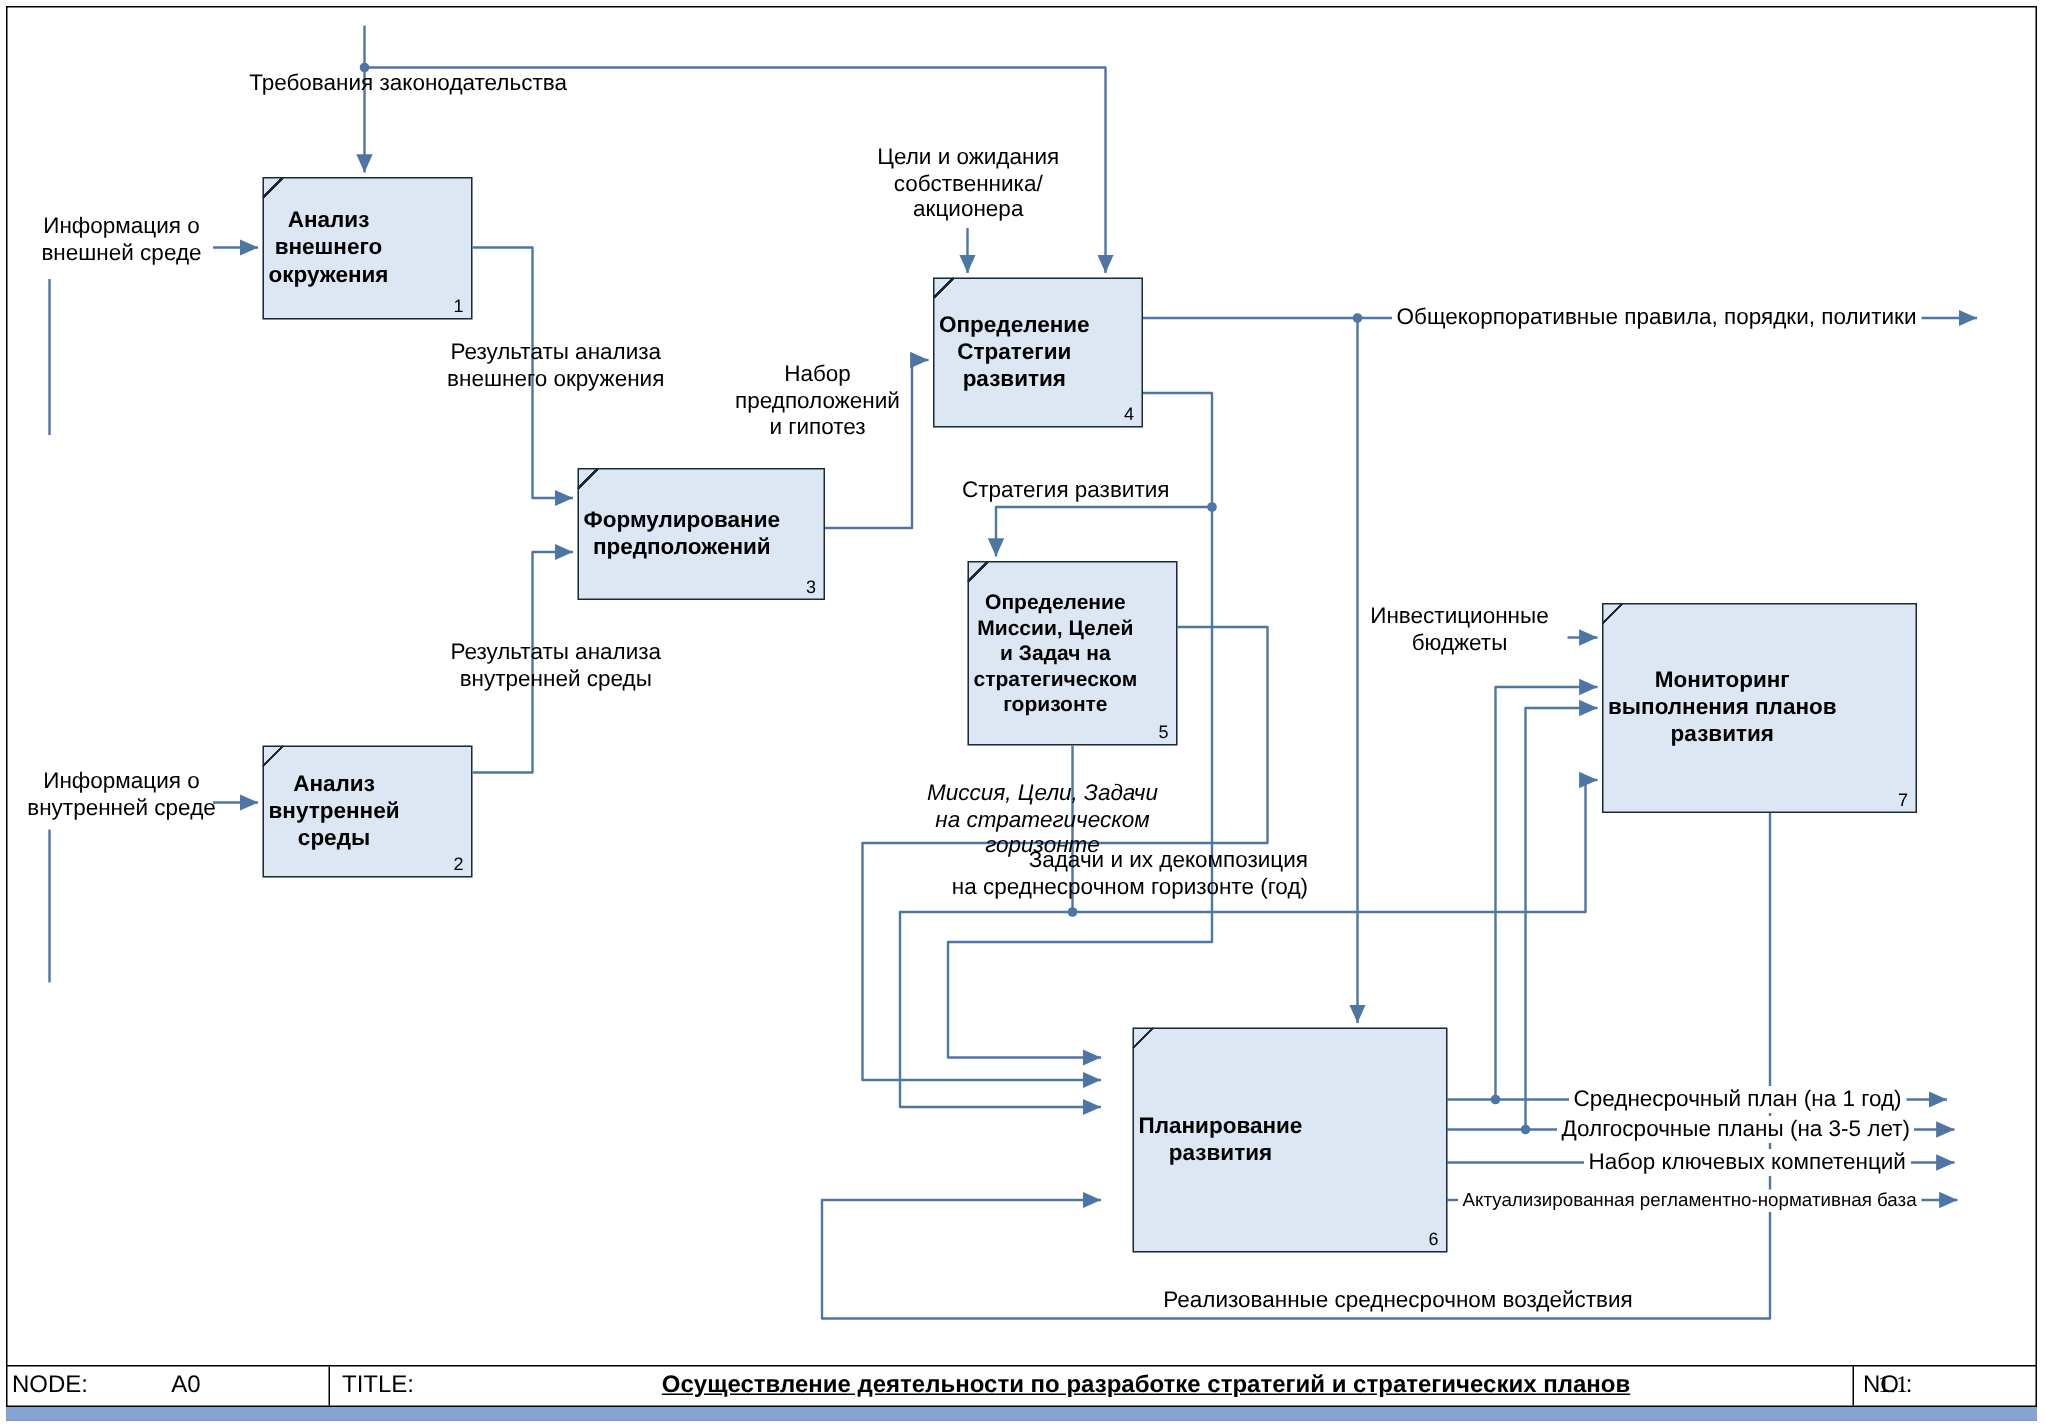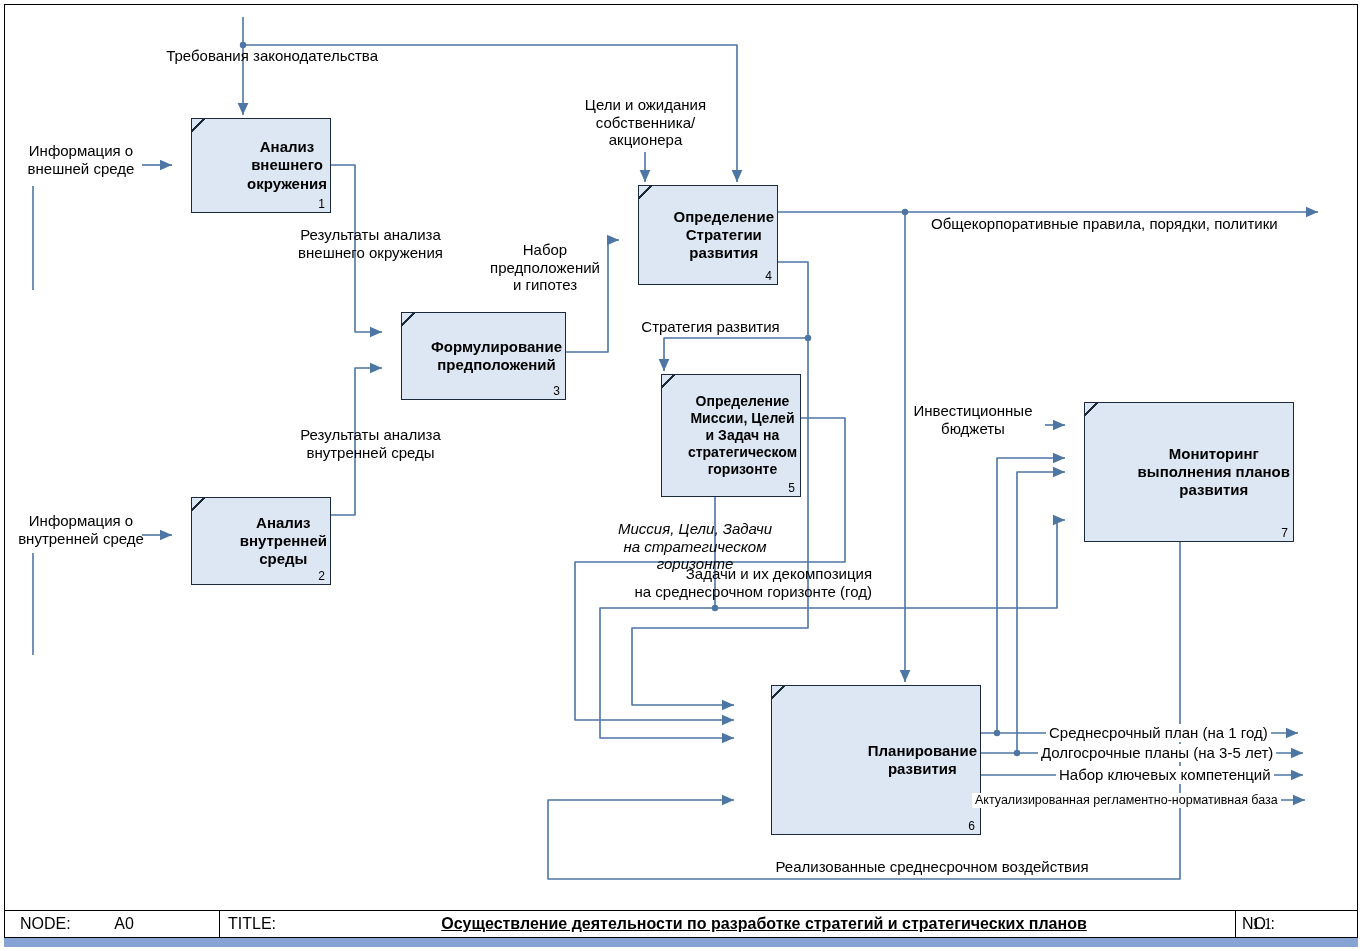--- a/index.html
+++ b/index.html
@@ -10,21 +10,21 @@
   }
   html,body{margin:0;padding:0;background:#fff;}
   body{font-family:"Liberation Sans", sans-serif;color:#000;}
   #canvas{position:relative;width:1363px;height:951px;background:#fff;overflow:hidden;}
   .frame{position:absolute;left:4px;top:4px;width:1354px;height:943px;border:1.5px solid #000;box-sizing:border-box;}
   svg.wires{position:absolute;left:0;top:0;}
   path.wire{fill:none;stroke:var(--line);stroke-width:1.6;stroke-linejoin:round;}
   circle.junction{fill:var(--line);}
   .arrhead{fill:var(--line);}
   .pbox{position:absolute;background:var(--box-fill);border:1.6px solid var(--box-border);box-sizing:border-box;
-        display:flex;align-items:center;justify-content:flex-end;text-align:center;margin-left:16px;}
+        display:flex;align-items:center;justify-content:flex-start;text-align:center;}
   .pbox .title{font-weight:bold;font-size:15px;line-height:1.22;white-space:pre-line;padding:2px 3px;}
   .pbox .num{position:absolute;right:5px;bottom:1px;font-size:12px;font-weight:normal;}
   .fold{position:absolute;left:-1px;top:-1px;width:14px;height:14px;
         background:linear-gradient(135deg, transparent calc(50% - 0.9px), var(--box-border) calc(50% - 0.9px),
                    var(--box-border) calc(50% + 0.9px), transparent calc(50% + 0.9px));}
   .lbl{position:absolute;font-size:15px;line-height:1.18;white-space:pre-line;}
   .lbl.bg{background:#fff;padding:0 3px;}
   .lbl.small{font-size:12.5px;}
   .footer{position:absolute;left:4px;top:910px;width:1354px;height:28px;border-top:1.5px solid #000;
           border-bottom:1.5px solid #000;box-sizing:border-box;font-size:16px;}
@@ -146,36 +146,36 @@
   <div class="lbl" style="left:278px;top:426px;width:185px;text-align:center;">Результаты анализа
 внутренней среды</div>
   <div class="lbl" style="left:16px;top:512px;width:130px;text-align:center;">Информация о
 внутренней среде</div>
   <div class="lbl" style="left:563px;top:96px;width:165px;text-align:center;">Цели и ожидания
 собственника/
 акционера</div>
   <div class="lbl" style="left:486px;top:241px;width:118px;text-align:center;">Набор
 предположений
 и гипотез</div>
-  <div class="lbl bg" style="left:928px;top:203px;margin-top:12px;">Общекорпоративные правила, порядки, политики</div>
+  <div class="lbl bg" style="left:928px;top:203px;">Общекорпоративные правила, порядки, политики</div>
   <div class="lbl" style="left:628px;top:318px;width:165px;text-align:center;">Стратегия развития</div>
   <div class="lbl" style="left:590px;top:520px;width:210px;text-align:center;font-style:italic;">Миссия, Цели, Задачи
 на стратегическом горизонте</div>
   <div class="lbl" style="left:612px;top:565px;width:260px;text-align:right;">Задачи и их декомпозиция
 на среднесрочном горизонте (год)</div>
   <div class="lbl" style="left:903px;top:402px;width:140px;text-align:center;">Инвестиционные
 бюджеты</div>
   <div class="lbl bg" style="left:1046px;top:724px;">Среднесрочный план (на 1 год)</div>
   <div class="lbl bg" style="left:1038px;top:744px;">Долгосрочные планы (на 3-5 лет)</div>
   <div class="lbl bg" style="left:1056px;top:766px;">Набор ключевых компетенций</div>
   <div class="lbl bg small" style="left:972px;top:793px;">Актуализированная регламентно-нормативная база</div>
   <div class="lbl" style="left:742px;top:858px;width:380px;text-align:center;">Реализованные среднесрочном воздействия</div>
 
   <div class="footer">
-    <span class="ftext" style="left:16px;text-align:center;">NODE:</span>
+    <span class="ftext" style="left:4px;text-align:center;">NODE:</span>
     <span class="ftext" style="left:60px;width:120px;text-align:center;">A0</span>
     <div class="fdiv" style="left:215px;"></div>
     <span class="ftext" style="left:224px;">TITLE:</span>
     <span class="ftext bold" style="left:300px;width:920px;text-align:center;">Осуществление деятельности по разработке стратегий и стратегических планов</span>
     <div class="fdiv" style="left:1231px;"></div>
     <span class="ftext" style="left:1238px;">NO.:</span>
     <span class="ftext" style="left:1228px;width:60px;text-align:center;font-family:Liberation Serif, serif;">1.1</span>
   </div>
   <div class="band"></div>
 

